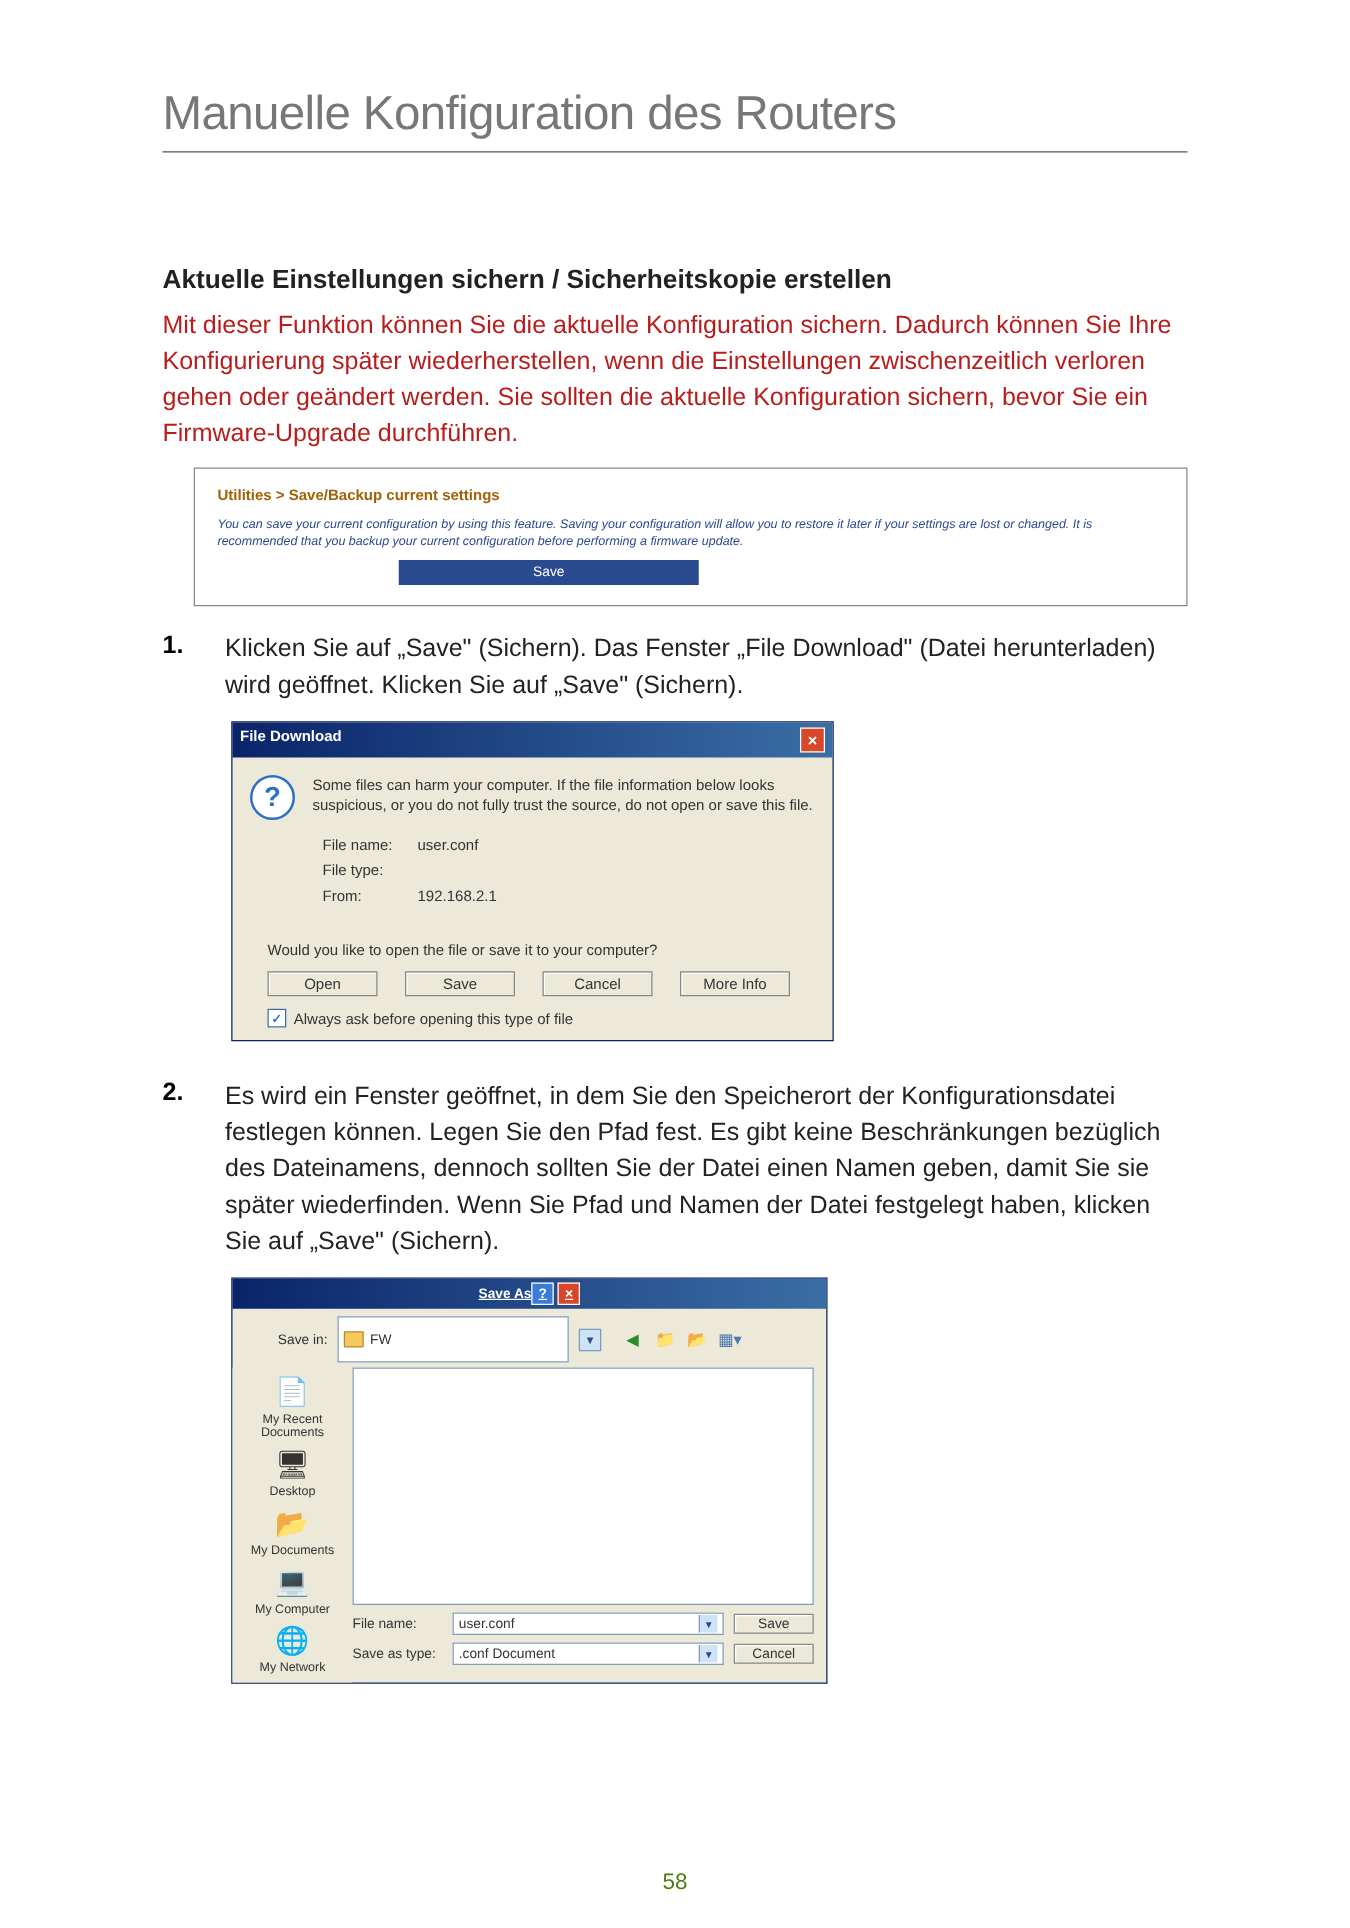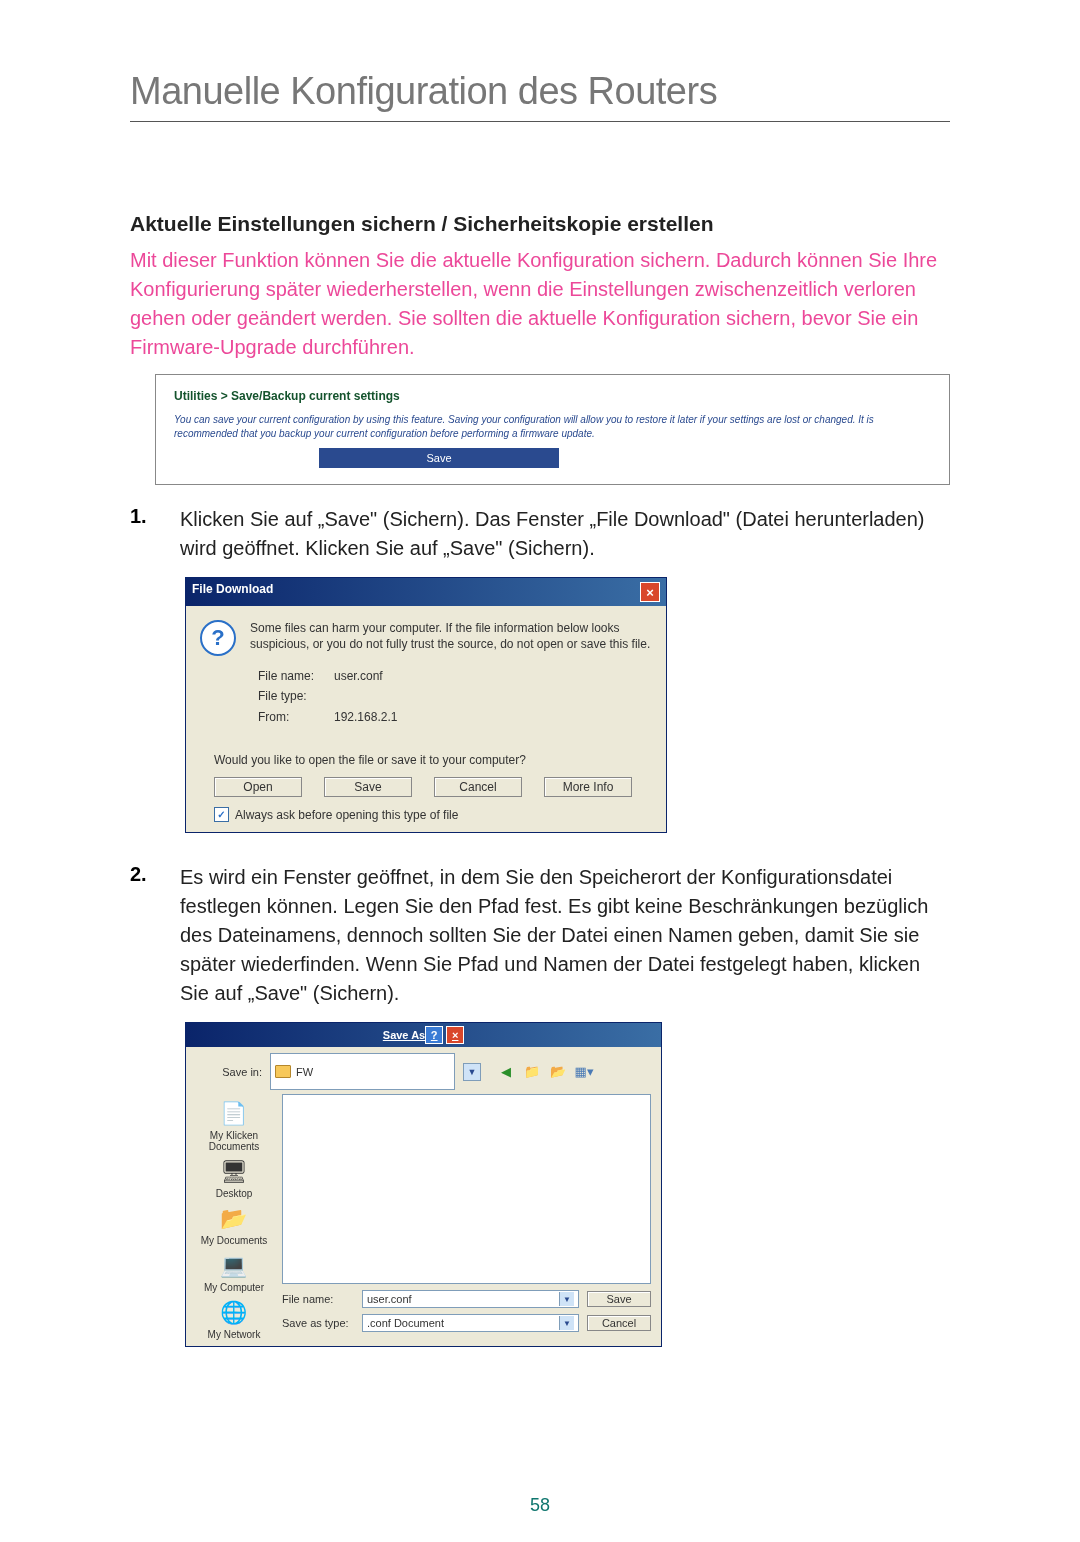--- a/index.html
+++ b/index.html
@@ -1,22 +1,22 @@
 <!DOCTYPE html>
 <html><head>
 <meta charset="utf-8">
 <style>
   html,body{margin:0;padding:0;background:#fff;font-family:Arial,Helvetica,sans-serif;color:#333;}
   .page{width:1080px;min-height:1542px;margin:0 auto;padding:70px 130px 40px 130px;box-sizing:border-box;position:relative;}
   h1{font-size:38px;font-weight:400;color:#777;margin:0 0 8px 0;letter-spacing:-0.5px;}
   .hr{border:none;border-top:1px solid #555;margin:0 0 90px 0;}
   h2{font-size:21px;font-weight:700;color:#222;margin:0 0 10px 0;}
-  .intro{font-size:20px;line-height:1.45;color:#ec4899;margin:0 0 12px 0;}
+  .intro{font-size:20px;line-height:1.45;color:#b91c1c;margin:0 0 12px 0;}
   .util-panel{border:1px solid #888;margin:0 0 20px 25px;padding:14px 18px 16px 18px;font-family:Verdana,Geneva,sans-serif;}
-  .util-title{color:#14532d;font-size:12px;font-weight:700;margin-bottom:10px;}
+  .util-title{color:#a16207;font-size:12px;font-weight:700;margin-bottom:10px;}
   .util-desc{color:#2a4a8f;font-size:10px;line-height:1.35;margin-bottom:8px;font-style:italic;}
   .util-save{background:#2a4a8f;color:#fff;font-size:11px;text-align:center;width:240px;padding:4px 0;margin-left:145px;}
   .step{display:flex;gap:28px;margin:0 0 14px 0;}
   .step-num{font-size:20px;font-weight:700;color:#000;min-width:22px;}
   .step-text{font-size:20px;line-height:1.45;color:#222;}
   
   .dlg1{width:480px;margin:10px 0 30px 55px;border:1px solid #0a246a;background:#ece9d8;font-family:Tahoma,Arial,sans-serif;font-size:12px;}
   .dlg1-title{background:linear-gradient(to right,#0a246a,#3a6ea5);color:#fff;font-weight:700;padding:4px 6px;display:flex;justify-content:space-between;align-items:flex-start;}
   .dlg1-close{background:#d9472b;color:#fff;border:1px solid #fff;width:18px;height:18px;font-size:13px;font-weight:700;display:flex;align-items:center;justify-content:center;font-family:Arial;}
   .dlg1-body{padding:14px 14px 10px 14px;}
@@ -50,21 +50,21 @@
   .place{display:flex;flex-direction:column;align-items:center;gap:2px;font-size:10px;text-align:center;padding:2px 0;width:100%;}
   .place .pi{width:32px;height:28px;display:flex;align-items:center;justify-content:center;font-size:22px;}
   .dlg2-right{flex:1;display:flex;flex-direction:column;}
   .dlg2-list{flex:1;background:#fff;border:1px solid #7f9db9;margin:0 10px 4px 0;min-height:160px;}
   .dlg2-bottom{padding:2px 10px 8px 0;}
   .dlg2-brow{display:flex;align-items:center;gap:8px;margin-bottom:6px;}
   .dlg2-brow .lbl{width:72px;font-size:11px;}
   .dlg2-input{flex:1;background:#fff;border:1px solid #7f9db9;padding:1px 4px;font-size:11px;display:flex;align-items:center;justify-content:space-between;}
   .dlg2-input .dd{width:14px;height:14px;background:#cfe3f7;border-left:1px solid #7f9db9;display:flex;align-items:center;justify-content:center;font-size:8px;color:#2a4a8f;}
   .winbtn2{background:#ece9d8;border:1px solid #888;box-shadow:1px 1px 0 #fff inset;padding:1px 0;font-size:11px;font-family:Tahoma,Arial,sans-serif;width:62px;text-align:center;}
-  .page-num{position:absolute;bottom:26px;left:0;right:0;text-align:center;font-size:18px;color:#0f766e;}
+  .page-num{position:absolute;bottom:26px;left:0;right:0;text-align:center;font-size:18px;color:#4d7c0f;}
 </style>
 </head>
 <body>
 
 <div class="page">
   <h1>Manuelle Konfiguration des Routers</h1>
   <hr class="hr">
 
   <h2>Aktuelle Einstellungen sichern / Sicherheitskopie erstellen</h2>
   <p class="intro">Mit dieser Funktion können Sie die aktuelle Konfiguration sichern. Dadurch können Sie Ihre Konfigurierung später wiederherstellen, wenn die Einstellungen zwischenzeitlich verloren gehen oder geändert werden. Sie sollten die aktuelle Konfiguration sichern, bevor Sie ein Firmware-Upgrade durchführen.</p>
@@ -142,21 +142,21 @@
         <span class="ticon" style="color:#2a8f2a;">◀</span>
         <span class="ticon" style="color:#d08a2a;">📁</span>
         <span class="ticon" style="color:#d08a2a;">📂</span>
         <span class="ticon" style="color:#4a7ab5;">▦▾</span>
       </span>
     </div>
     <div class="dlg2-main">
       <div class="dlg2-places">
         <div class="place">
             <span class="pi">📄</span>
-            <span>My Klicken Documents</span>
+            <span>My Recent Documents</span>
           </div>
         <div class="place">
             <span class="pi">🖥</span>
             <span>Desktop</span>
           </div>
         <div class="place">
             <span class="pi">📂</span>
             <span>My Documents</span>
           </div>
         <div class="place">

